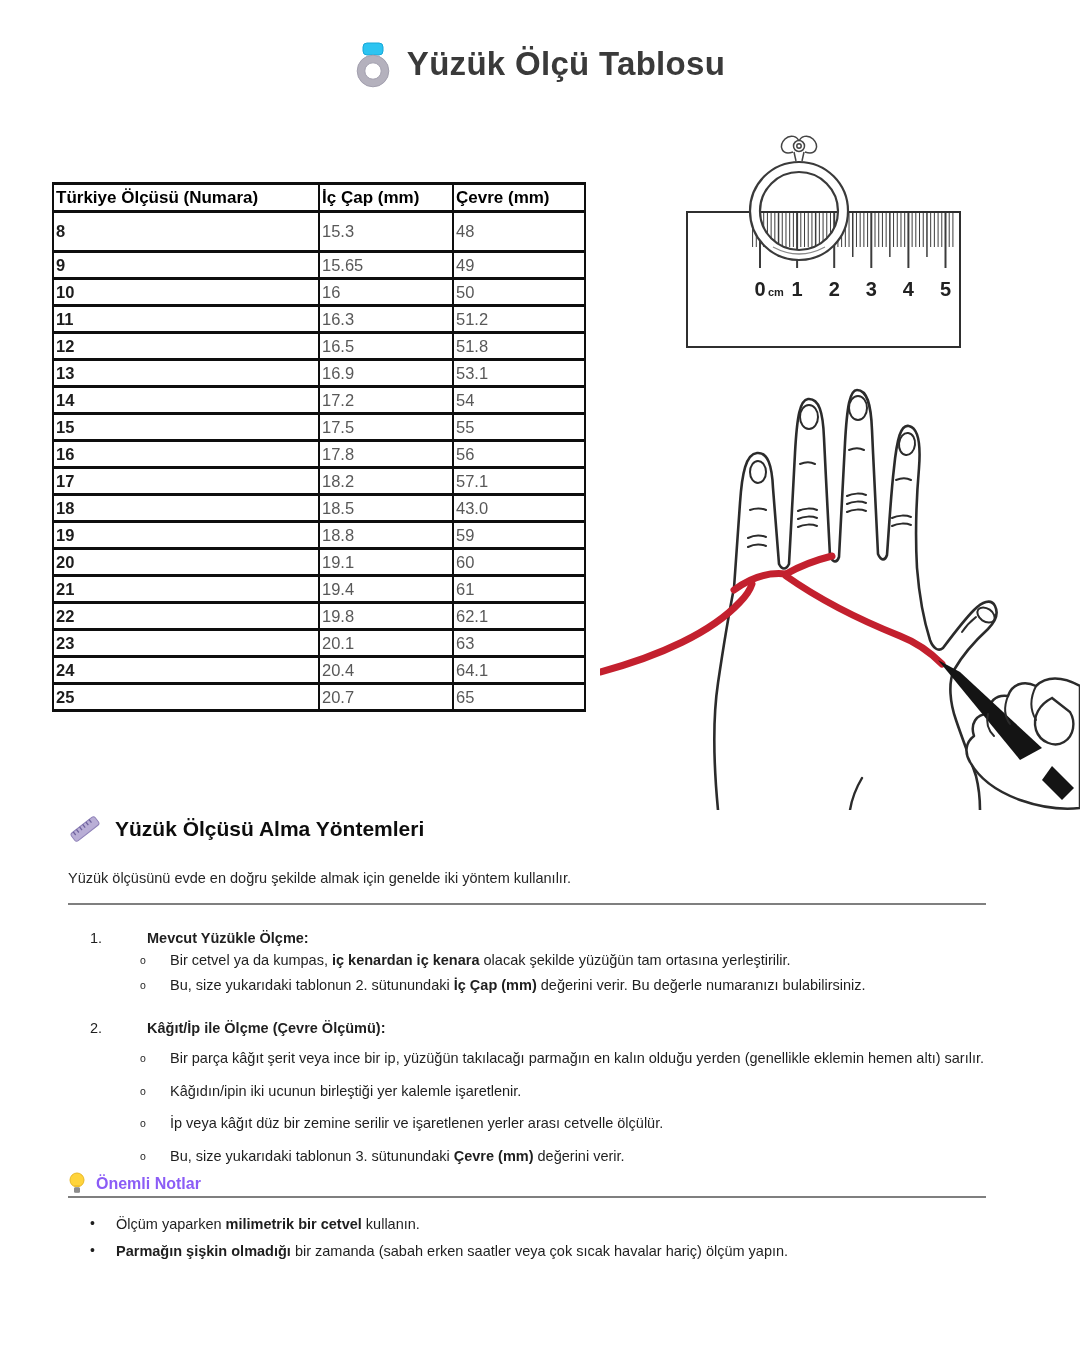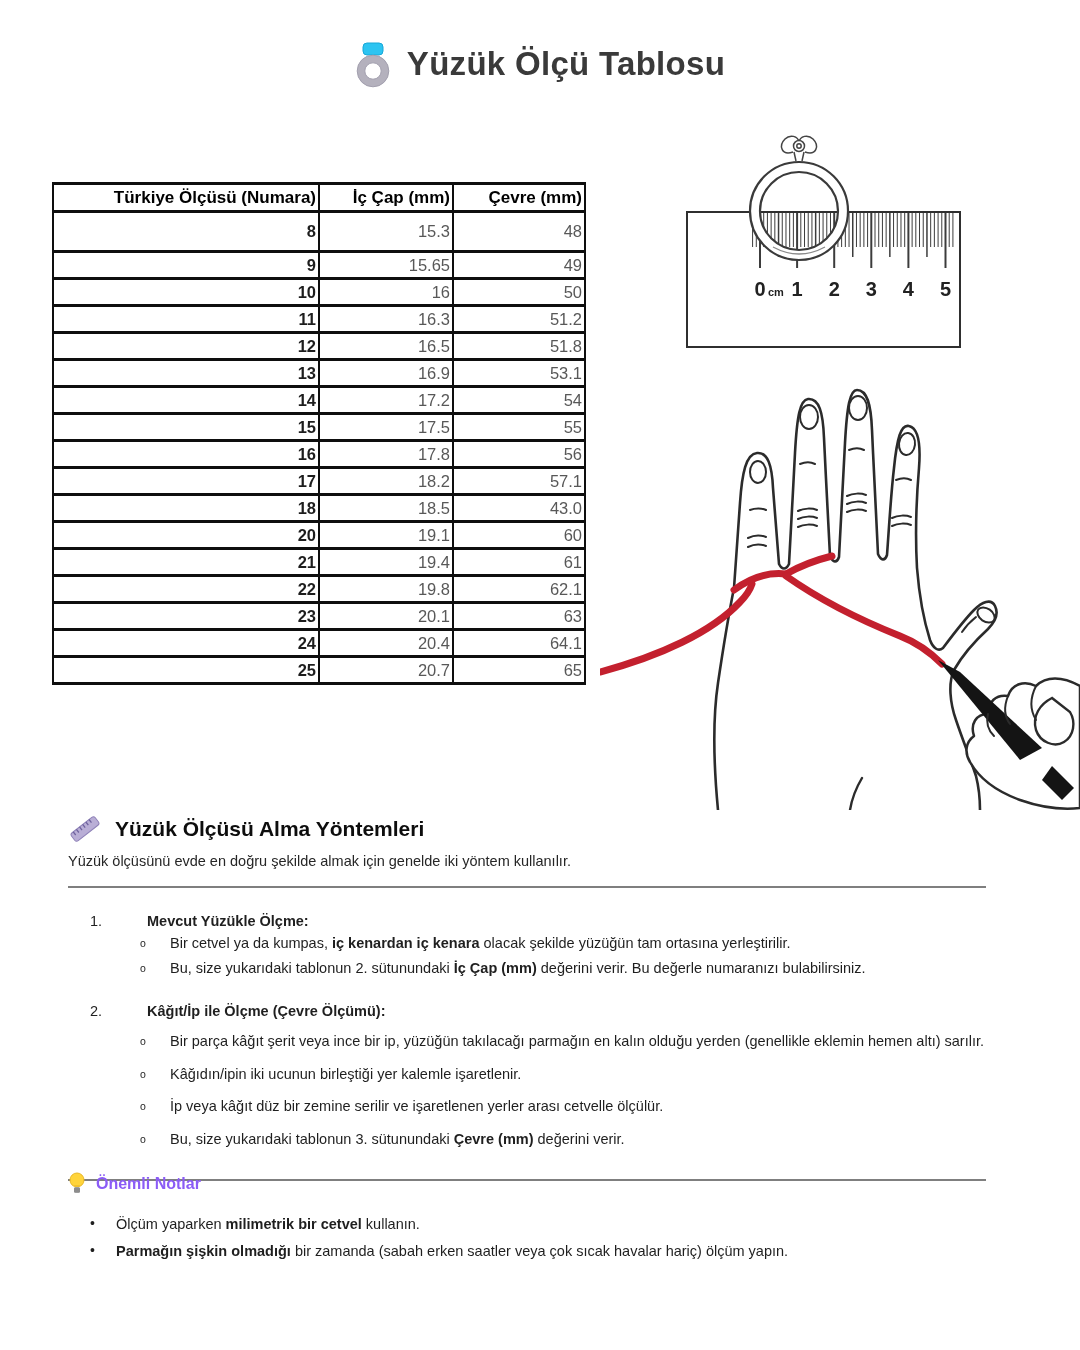--- a/index.html
+++ b/index.html
@@ -13,33 +13,33 @@
 
   
   .title-row { top:40px; left:0; width:1080px; display:flex; justify-content:center; align-items:center; gap:16px; }
   .page-title { font-size:33px; font-weight:bold; color:#3a3a3a; margin:0; letter-spacing:0.3px; }
 
   
   .size-table-wrap { left:52px; top:182px; }
   table.size-table { border-collapse:collapse; table-layout:fixed; width:532px; }
   table.size-table th, table.size-table td {
     border:2px solid #0e0e0e; border-top-width:3px; border-bottom-width:3px;
-    text-align:right; vertical-align:middle; padding:0 2px;
+    text-align:left; vertical-align:middle; padding:0 2px;
   }
   table.size-table th { font-size:17px; color:#000; height:25px; }
   table.size-table td { height:24px; font-size:16.5px; }
   table.size-table tr.tall td { height:37px; }
   td.c1 { font-weight:bold; color:#1d1d1d; }
   td.c2 { color:#585858; }
 
   
   .section { left:68px; width:918px; }
   .m-head { display:flex; align-items:center; gap:13px; }
   .m-title { font-size:21px; font-weight:bold; color:#0d0d0d; }
-  .intro { margin-top:9px; font-size:14.5px; color:#262626; }
+  .intro { margin-top:26px; font-size:14.5px; color:#262626; }
   hr.rule { border:none; border-top:2px solid #7f7f7f; margin:17px 0 0 0; width:100%; }
 
   .method-item { margin-top:25px; }
   .item-title { display:flex; padding-left:22px; font-size:14.5px; }
   .item-title .num { width:26px; font-weight:normal; }
   .item-title .mtitle { font-weight:bold;margin-left:31px; }
   .sub { display:flex; padding-left:72px; font-size:14.5px; margin-top:5px; line-height:1.35; }
   .sub .mk { width:30px; font-size:10.5px; padding-top:2px; flex:none; }
   .method-item:nth-of-type(2) .sub { margin-top:13px; }
   hr.rule2 { border:none; border-top:2px solid #7f7f7f; margin:30px 0 0 0; width:100%; }
@@ -130,20 +130,25 @@
         </tr>
         <tr>
           <td class="c1">17</td>
           <td class="c2">18.2</td>
           <td class="c2">57.1</td>
         </tr>
         <tr>
           <td class="c1">18</td>
           <td class="c2">18.5</td>
           <td class="c2">43.0</td>
+        </tr>
+        <tr>
+          <td class="c1">19</td>
+          <td class="c2">18.8</td>
+          <td class="c2">59</td>
         </tr>
         <tr>
           <td class="c1">20</td>
           <td class="c2">19.1</td>
           <td class="c2">60</td>
         </tr>
         <tr>
           <td class="c1">21</td>
           <td class="c2">19.4</td>
           <td class="c2">61</td>

